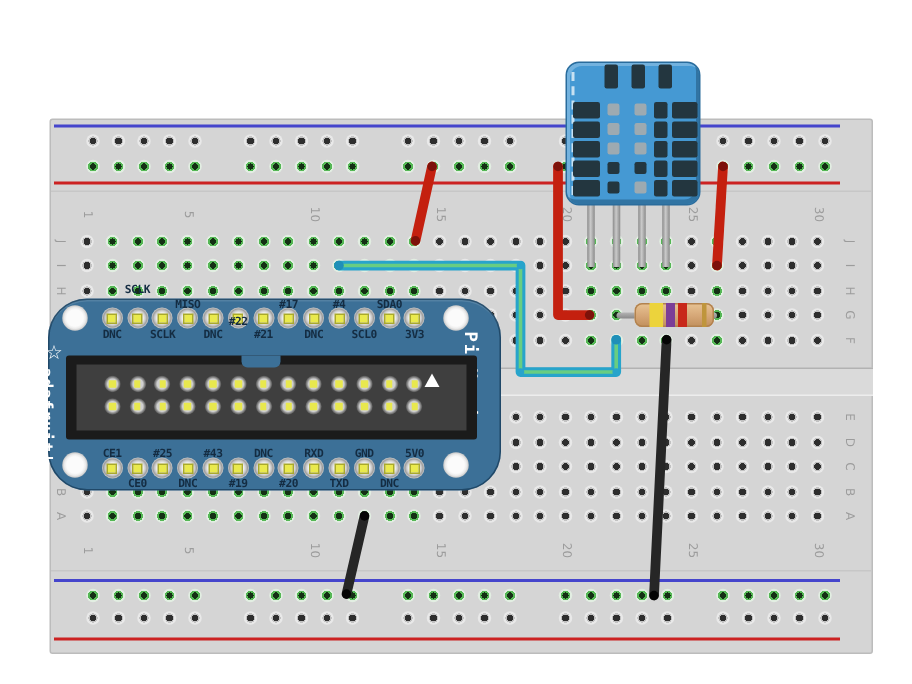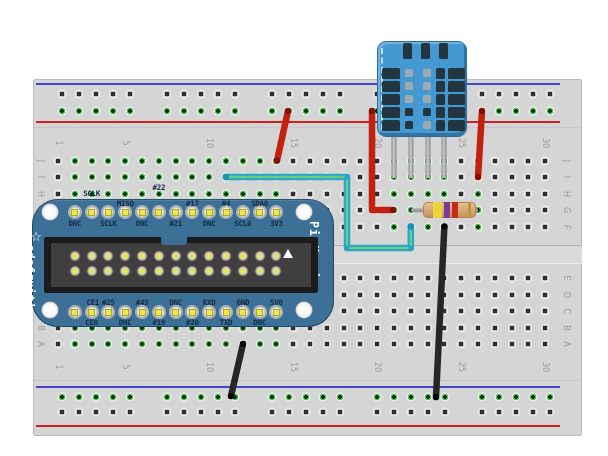--- a/index.html
+++ b/index.html
@@ -583,32 +583,32 @@
       <i></i>
     </div>
     <div class="bpin" style="left: 276.4px; top: 212px;">
       <i></i>
     </div>
     <div class="bpin" style="left: 276.4px; top: 312px;">
       <i></i>
     </div>
     <div class="plab" style="left: 91.6px; top: 193px; color: rgb(20, 44, 66);">SCLK</div>
     <div class="plab" style="left: 125.2px; top: 202.5px; color: rgb(20, 44, 66);">MISO</div>
-    <div class="plab" style="left: 158.8px; top: 187px; color: rgb(20, 44, 66);">#22</div>
+    <div class="plab" style="left: 158.8px; top: 214px; color: rgb(20, 44, 66);">#22</div>
     <div class="plab" style="left: 192.4px; top: 202.5px; color: rgb(20, 44, 66);">#17</div>
     <div class="plab" style="left: 226px; top: 202.5px; color: rgb(20, 44, 66);">#4</div>
     <div class="plab" style="left: 259.6px; top: 202.5px; color: rgb(20, 44, 66);">SDA0</div>
     <div class="plab" style="left: 74.8px; top: 222.5px; color: rgb(20, 44, 66);">DNC</div>
     <div class="plab" style="left: 108.4px; top: 222.5px; color: rgb(20, 44, 66);">SCLK</div>
     <div class="plab" style="left: 142px; top: 222.5px; color: rgb(20, 44, 66);">DNC</div>
     <div class="plab" style="left: 175.6px; top: 222.5px; color: rgb(20, 44, 66);">#21</div>
     <div class="plab" style="left: 209.2px; top: 222.5px; color: rgb(20, 44, 66);">DNC</div>
     <div class="plab" style="left: 242.8px; top: 222.5px; color: rgb(20, 44, 66);">SCL0</div>
     <div class="plab" style="left: 276.4px; top: 222.5px; color: rgb(20, 44, 66);">3V3</div>
-    <div class="plab" style="left: 74.8px; top: 302px; color: rgb(20, 44, 66); margin-left: 18px;">CE1</div>
+    <div class="plab" style="left: 74.8px; top: 302px; color: rgb(20, 44, 66);">CE1</div>
     <div class="plab" style="left: 108.4px; top: 302px; color: rgb(20, 44, 66);">#25</div>
     <div class="plab" style="left: 142px; top: 302px; color: rgb(20, 44, 66);">#43</div>
     <div class="plab" style="left: 175.6px; top: 302px; color: rgb(20, 44, 66);">DNC</div>
     <div class="plab" style="left: 209.2px; top: 302px; color: rgb(20, 44, 66);">RXD</div>
     <div class="plab" style="left: 242.8px; top: 302px; color: rgb(20, 44, 66);">GND</div>
     <div class="plab" style="left: 276.4px; top: 302px; color: rgb(20, 44, 66);">5V0</div>
     <div class="plab" style="left: 91.6px; top: 322px; color: rgb(20, 44, 66);">CE0</div>
     <div class="plab" style="left: 125.2px; top: 322px; color: rgb(20, 44, 66);">DNC</div>
     <div class="plab" style="left: 158.8px; top: 322px; color: rgb(20, 44, 66);">#19</div>
     <div class="plab" style="left: 192.4px; top: 322px; color: rgb(20, 44, 66);">#20</div>

